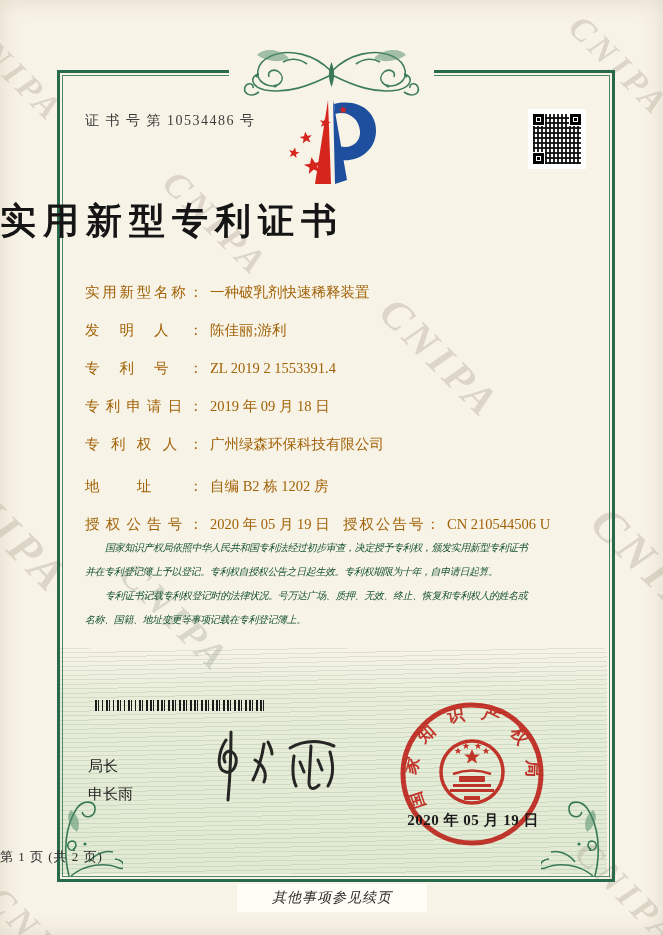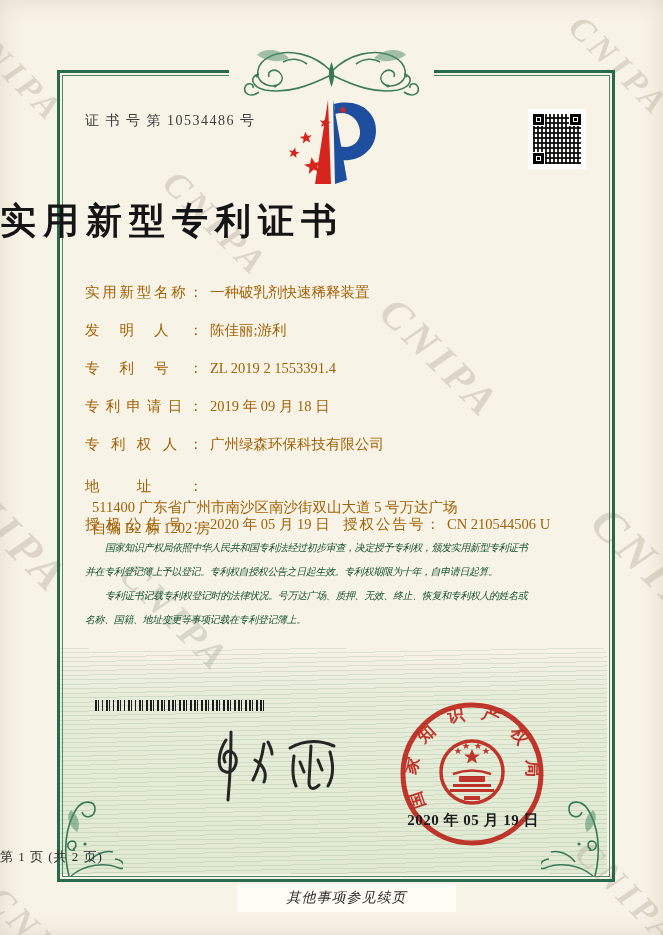--- a/index.html
+++ b/index.html
@@ -48,21 +48,21 @@
       font-size:10px;font-style:italic;color:#14532d;line-height:24px;letter-spacing:-0.4px;}
   .paras p{margin:0;text-indent:2em;}
   .barcode{position:absolute;left:95px;top:700px;width:170px;height:11px;z-index:4;
       background:repeating-linear-gradient(90deg,#1c1c1c 0 2px,rgba(0,0,0,0) 2px 3px,#1c1c1c 3px 4px,rgba(0,0,0,0) 4px 7px,#1c1c1c 7px 8.5px,rgba(0,0,0,0) 8.5px 11px);}
   .director{position:absolute;left:88px;top:752px;z-index:4;font-size:15px;color:#1e1e1e;line-height:28px;}
   .sig{position:absolute;left:198px;top:726px;z-index:5;}
   .seal{position:absolute;left:390px;top:698px;z-index:4;mix-blend-mode:multiply;}
   .seal-date{position:absolute;left:393px;top:811px;width:160px;z-index:6;text-align:center;
       font-size:15px;font-weight:700;color:#1b1b1b;letter-spacing:.5px;}
   .page-info{position:absolute;left:0;right:0;top:848px;z-index:4;text-align:left;font-size:13px;color:#2d2d2d;letter-spacing:1px;}
-  .cont-note{position:absolute;left:237px;top:884px;width:219px;height:28px;z-index:4;background:#fffdf6;
+  .cont-note{position:absolute;left:237px;top:884px;width:190px;height:28px;z-index:4;background:#fffdf6;
       text-align:center;line-height:28px;font-size:14px;font-style:italic;color:#2b2b2b;letter-spacing:1px;}
 </style>
 </head>
 <body>
 
 <div class="page">
 
   <div class="band"></div>
 
   <span class="wm" style="left:-18px;top:14px;font-size:34px">CNIPA</span>
@@ -154,34 +154,38 @@
   <div class="row" style="top:358px">
     <span class="lbl">专利号：</span><span class="val">ZL 2019 2 1553391.4</span>
   </div>
   <div class="row" style="top:396px">
     <span class="lbl">专利申请日：</span><span class="val">2019 年 09 月 18 日</span>
   </div>
   <div class="row" style="top:434px">
     <span class="lbl">专利权人：</span><span class="val">广州绿森环保科技有限公司</span>
   </div>
   <div class="row" style="top:476px">
-    <span class="lbl">地址：</span><span class="val-block"><div style="white-space:nowrap">511400 广东省广州市南沙区南沙街双山大道 5 号万达广场</div><div style="white-space:nowrap">自编 B2 栋 1202 房</div></span>
+    <span class="lbl">地址：</span><span class="val-block"><div style="white-space:nowrap">自编 B2 栋 1202 房</div></span>
   </div>
   <div class="row" style="top:514px">
     <span class="lbl">授权公告号：</span><span class="val">2020 年 05 月 19 日</span>
     <span class="grant2"><span class="lbl2">授权公告号：</span><span class="val">CN 210544506 U</span></span>
   </div>
 
   <div class="paras">
     <p>国家知识产权局依照中华人民共和国专利法经过初步审查，决定授予专利权，颁发实用新型专利证书并在专利登记簿上予以登记。专利权自授权公告之日起生效。专利权期限为十年，自申请日起算。</p>
     <p>专利证书记载专利权登记时的法律状况。号万达广场、质押、无效、终止、恢复和专利权人的姓名或名称、国籍、地址变更等事项记载在专利登记簿上。</p>
   </div>
 
   <div class="barcode"></div>
 
+  <div class="director">
+    <div>局长</div>
+    <div>申长雨</div>
+  </div>
 
   <svg class="sig" width="155" height="82" viewBox="0 0 155 82">
     <g stroke="#161616" fill="none" stroke-width="3" stroke-linecap="round" opacity=".92">
       <path d="M28,14 C20,26 18,44 28,46 C38,48 42,30 34,26 C28,23 24,30 27,36"></path>
       <path d="M33,6 C33,30 32,52 30,74"></path>
       <path d="M66,18 C64,32 60,44 55,54"></path>
       <path d="M57,34 C64,38 70,46 66,56"></path>
       <path d="M70,16 C72,20 74,24 74,28"></path>
       <path d="M92,22 C106,14 122,14 136,20"></path>
       <path d="M113,20 L111,56 C111,64 116,64 121,59"></path>

